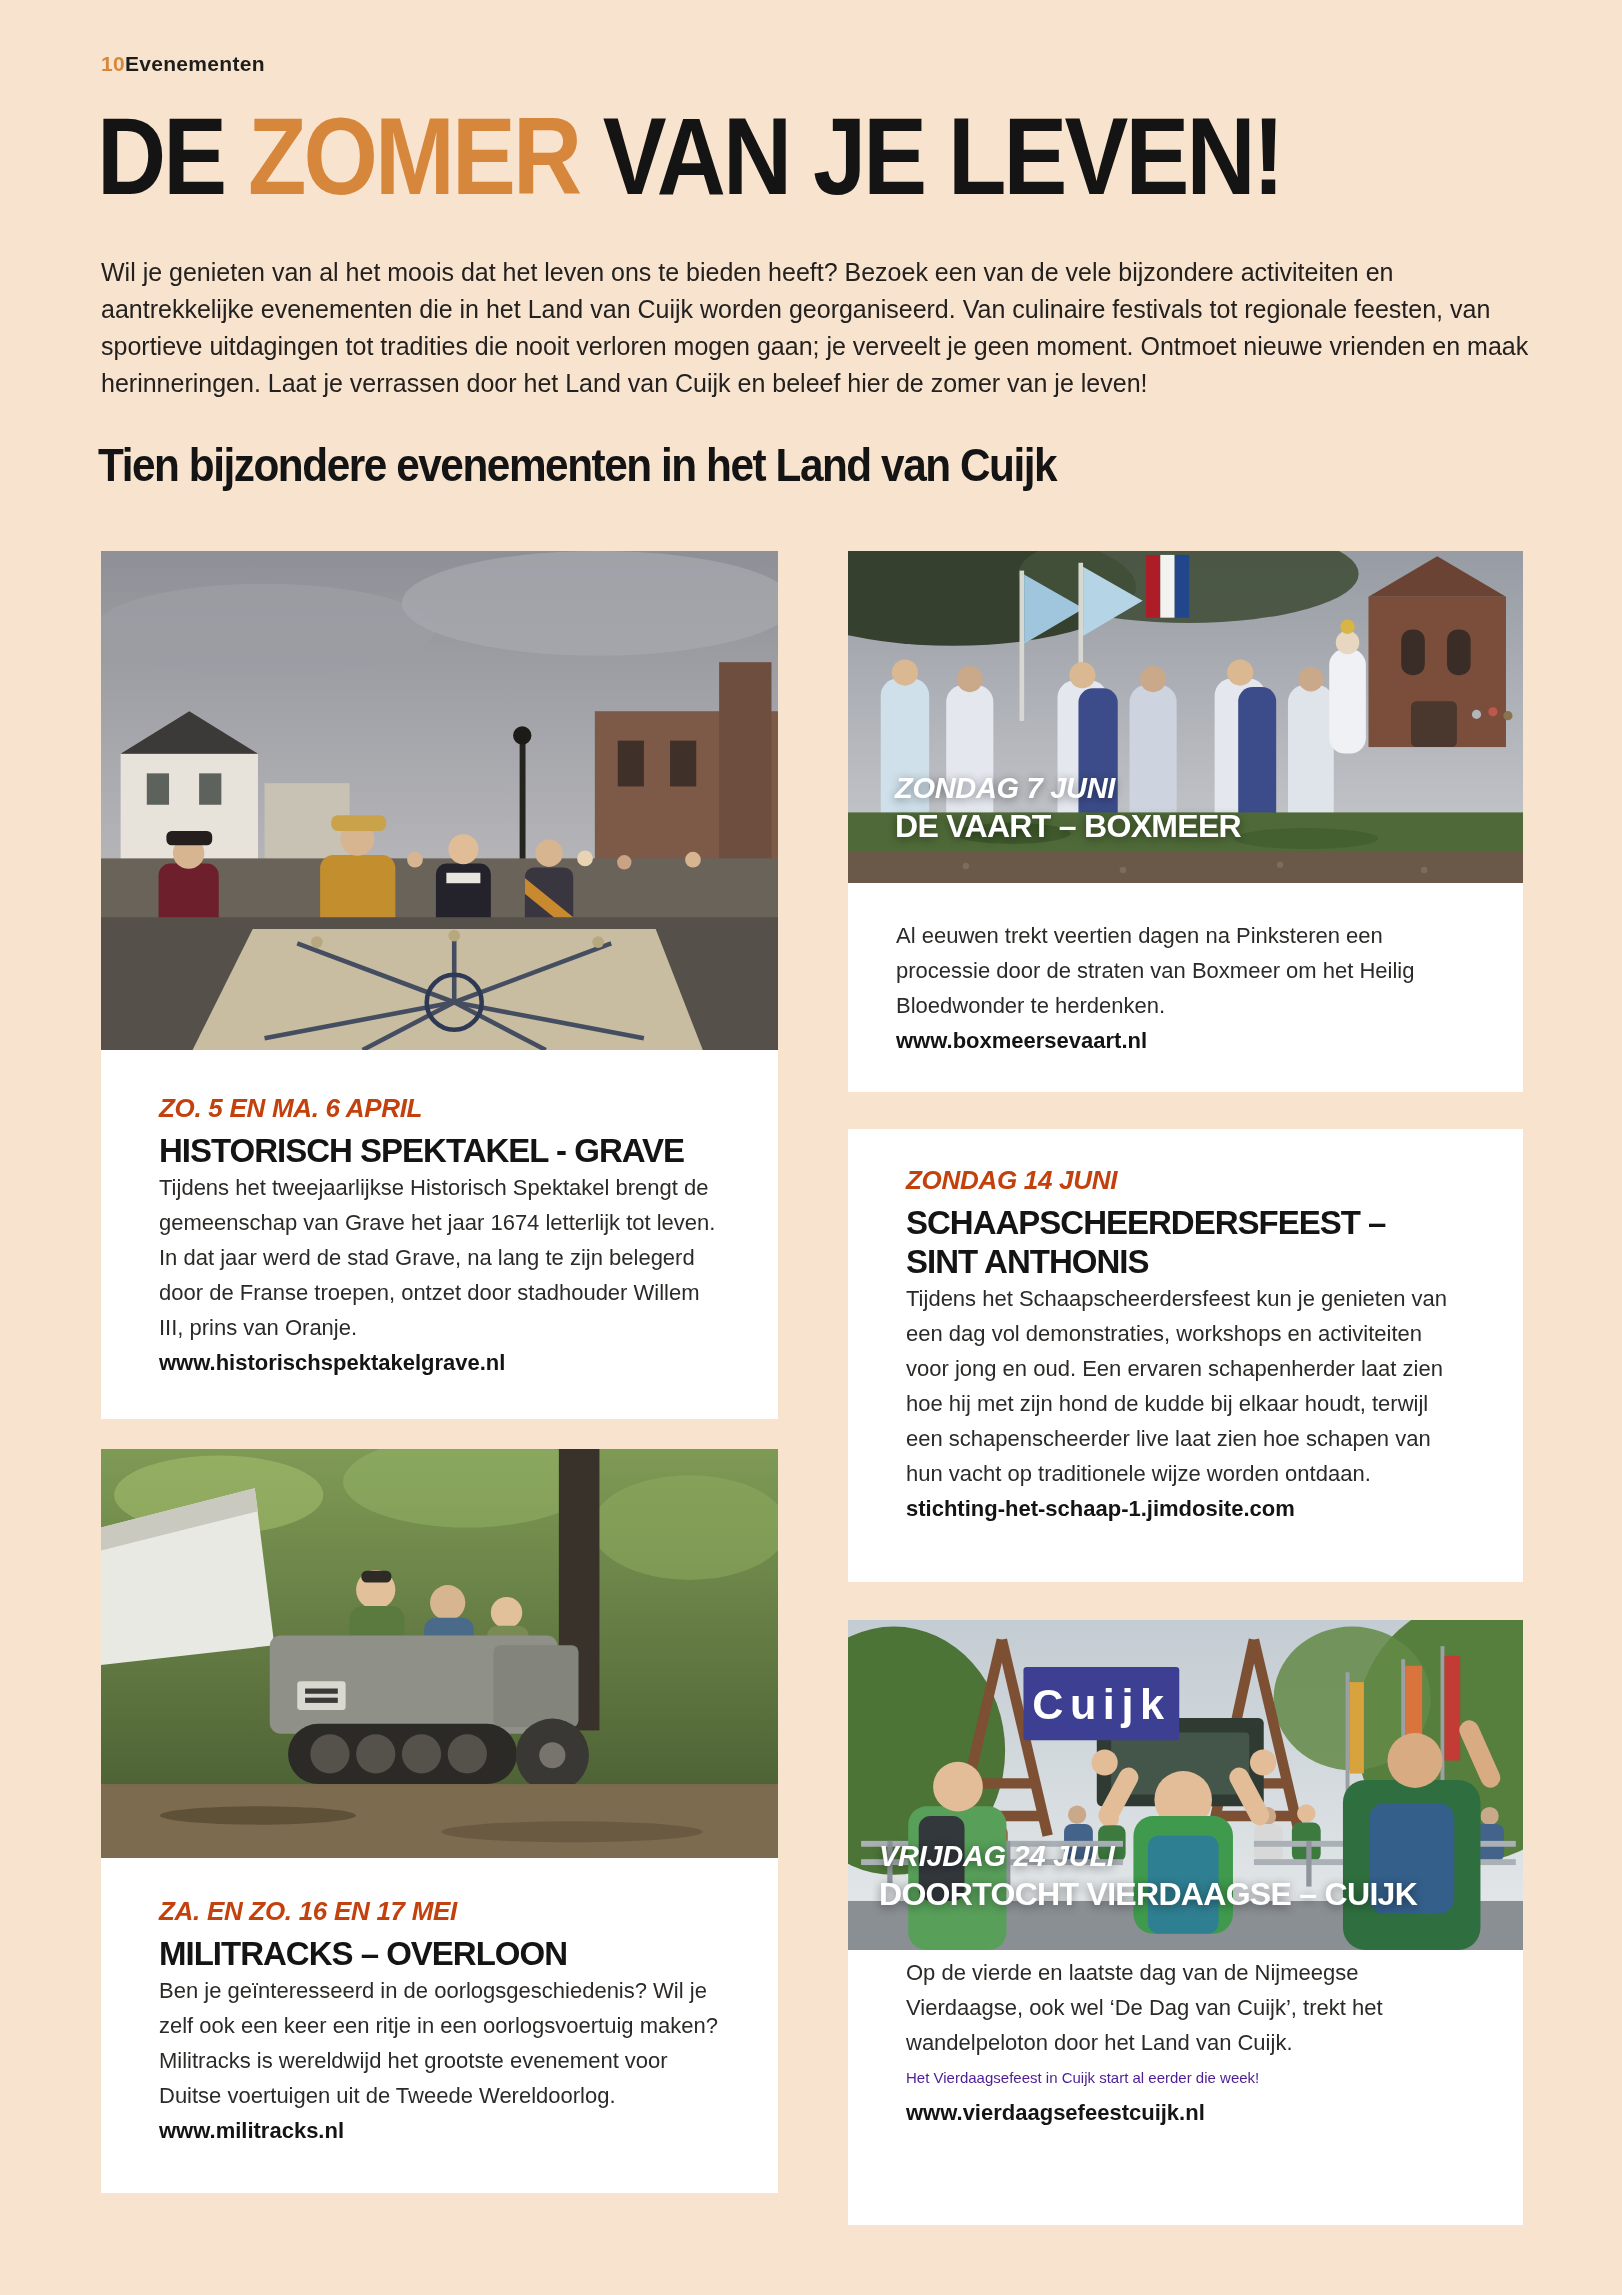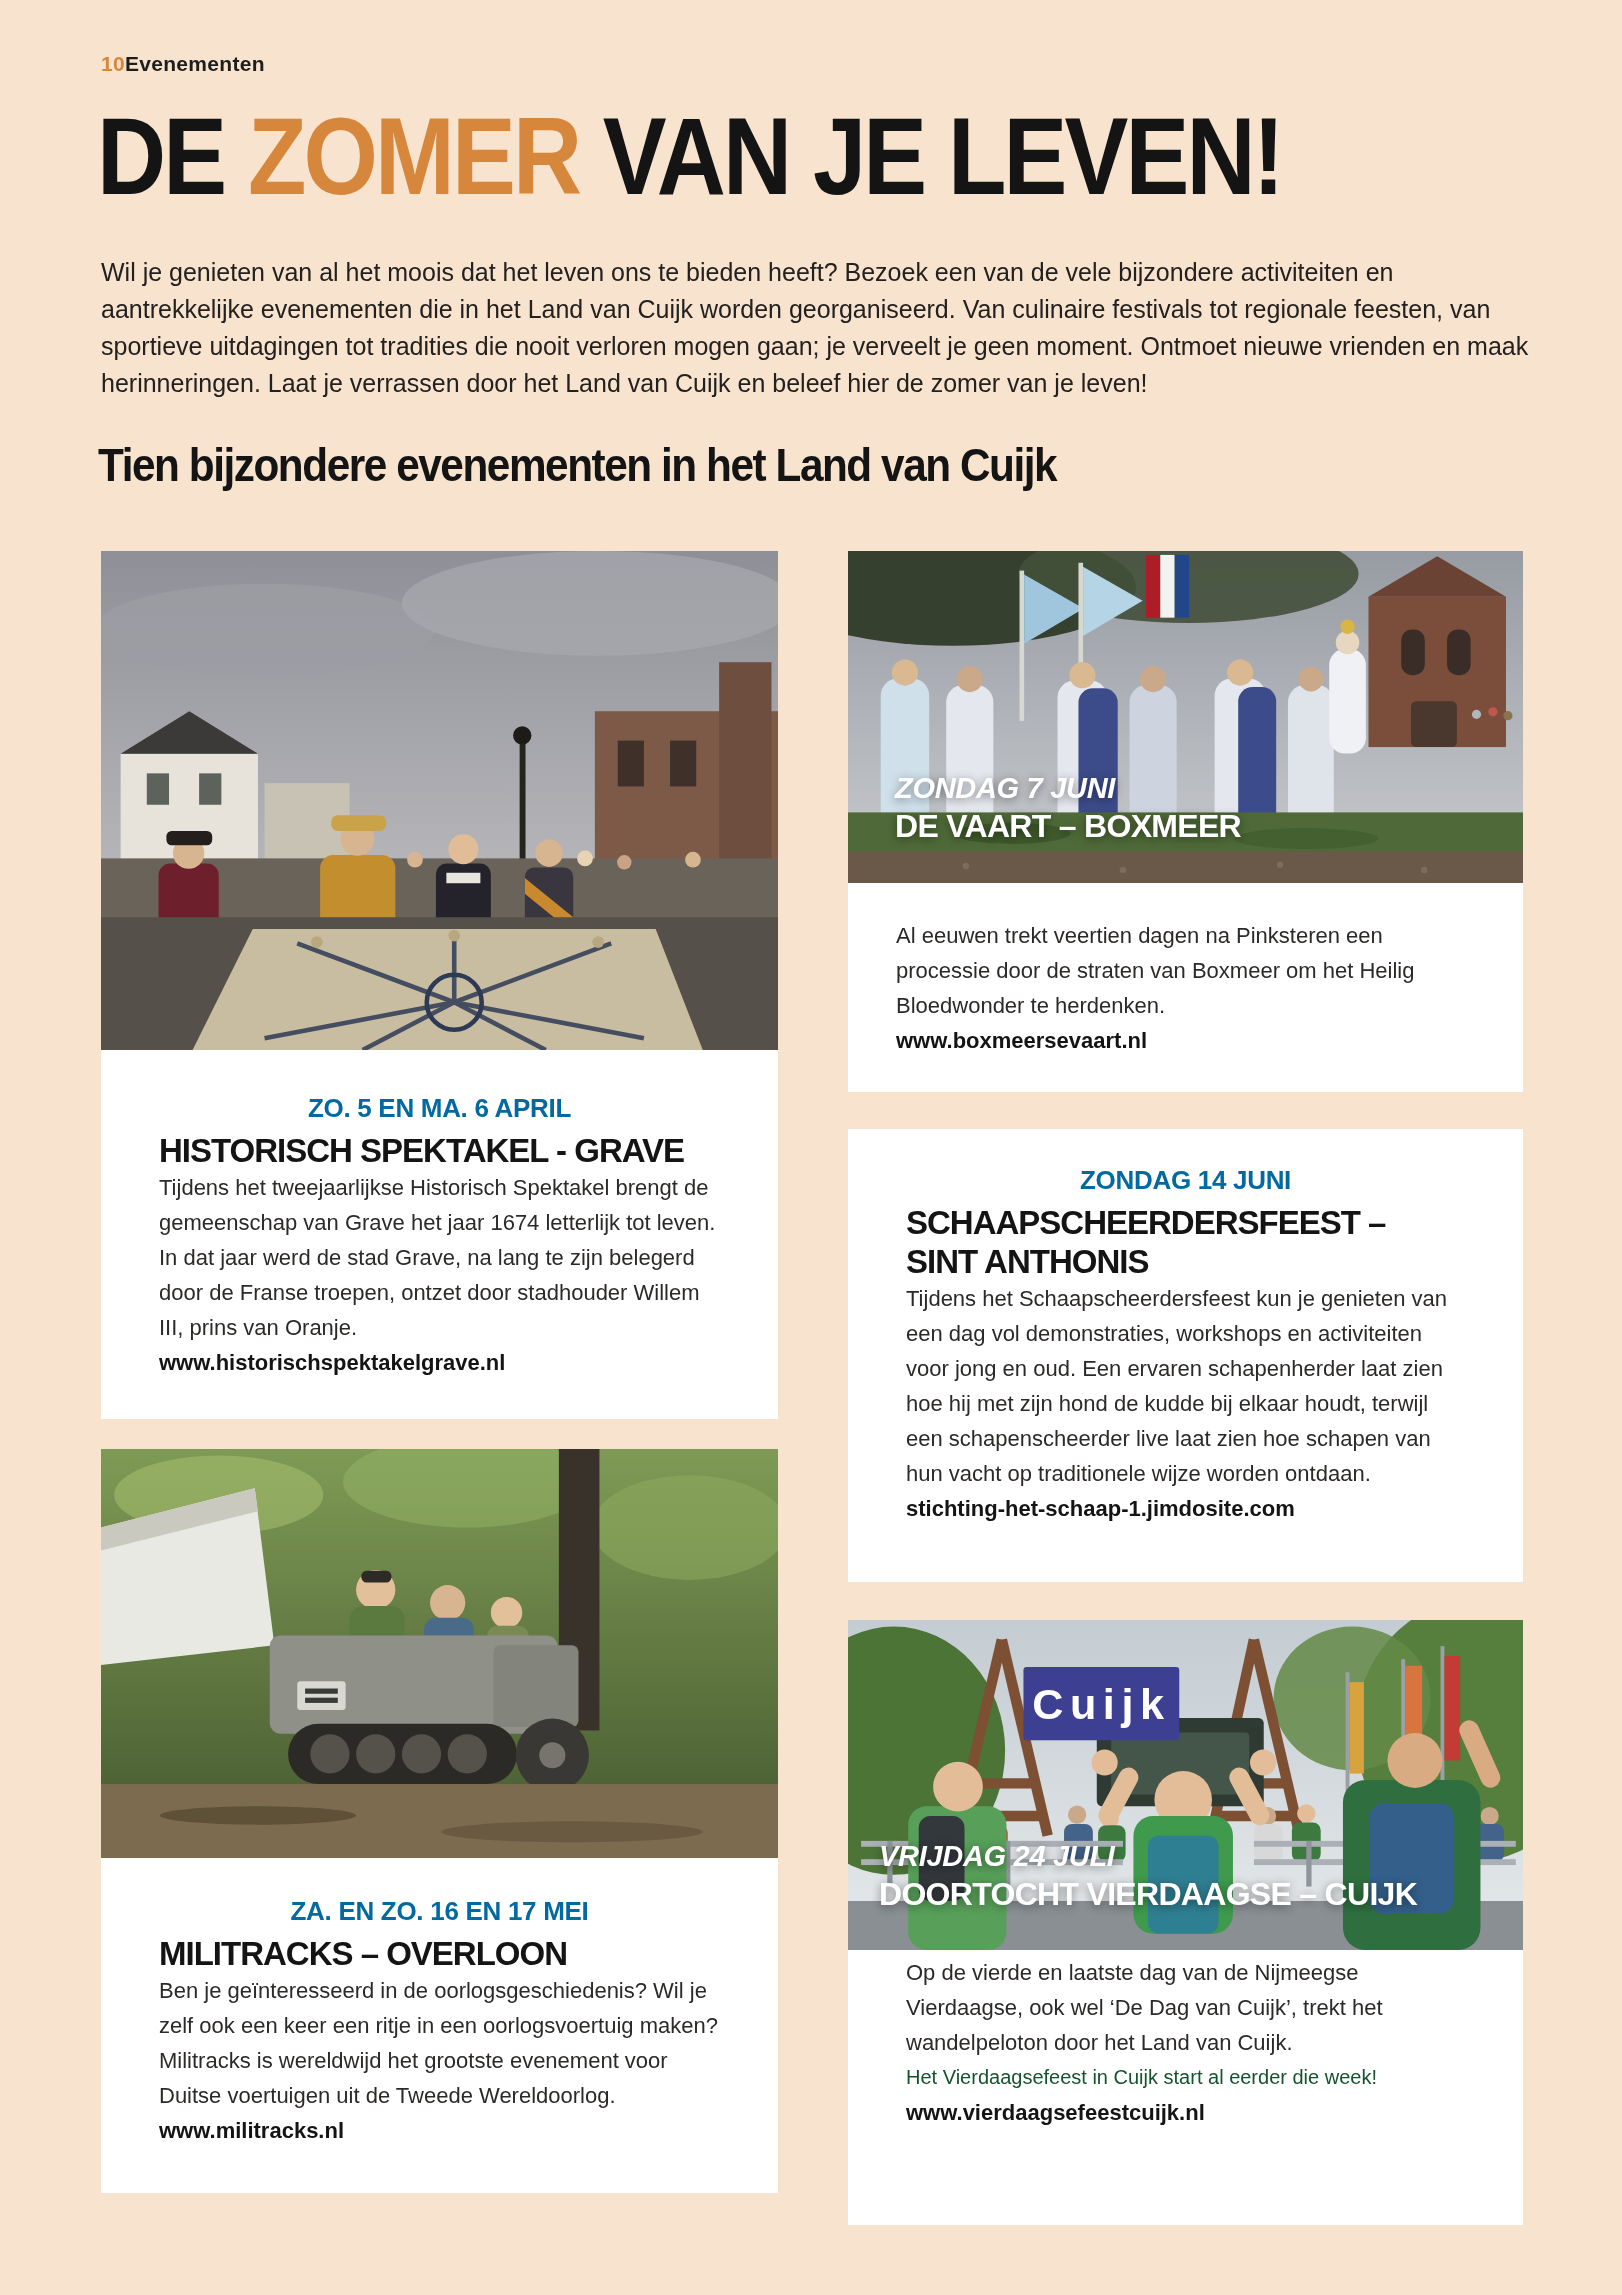--- a/index.html
+++ b/index.html
@@ -31,24 +31,24 @@
   .col-r{left:848px;width:675px;}
 
   .photo{position:relative;width:100%;overflow:hidden;}
   .photo svg{position:absolute;left:0;top:0;width:100%;height:100%;}
 
   .overlay{position:absolute;left:31px;color:#ffffff;text-shadow:0 2px 9.2px rgba(0,0,0,.45);}
   .overlay .odate{font-style:italic;font-weight:700;font-size:29px;letter-spacing:-0.3px;line-height:1.25;}
   .overlay .otitle{font-weight:800;font-size:32px;letter-spacing:-0.7px;line-height:1.2;}
 
   .cardtext{padding:0 58px;}
-  .edate{font-weight:700;font-size:26px;color:#0369a1;letter-spacing:-0.3px;text-align:center;}
+  .edate{font-style:italic;font-weight:700;font-size:26px;color:#c2410c;letter-spacing:-0.3px;}
   .etitle{font-weight:800;font-size:33px;color:#141414;letter-spacing:-1px;line-height:39px;margin-top:6.5px;}
   .ebody{font-size:22px;line-height:35px;color:#2c2a28;margin-top:26px;}
-  .ebody2{font-size:20px;line-height:35px;color:#14532d;}
+  .ebody2{font-size:15px;line-height:35px;color:#4c1d95;}
   .eurl{display:block;font-size:22px;line-height:35px;font-weight:700;color:#141414;text-decoration:none;}
 
   
   #cardA{top:551px;height:868px;}   #cardA .photo{height:499px;}   #cardA .cardtext{padding-top:43px;}
   #cardB{top:1449px;height:744px;}  #cardB .photo{height:409px;}   #cardB .cardtext{padding-top:38px;}
   #cardC{top:551px;height:541px;}    #cardC .photo{height:332px;}   #cardC .cardtext{padding-top:30px;padding-left:48px;}
   #cardC .overlay{bottom:38px;margin-left:16px;}
   #cardD{top:1129px;height:453px;}   #cardD .cardtext{padding-top:36px;}
   #cardE{top:1620px;height:605px;}   #cardE .photo{height:330px;}   #cardE .cardtext{}
   #cardE .overlay{bottom:37px;}

